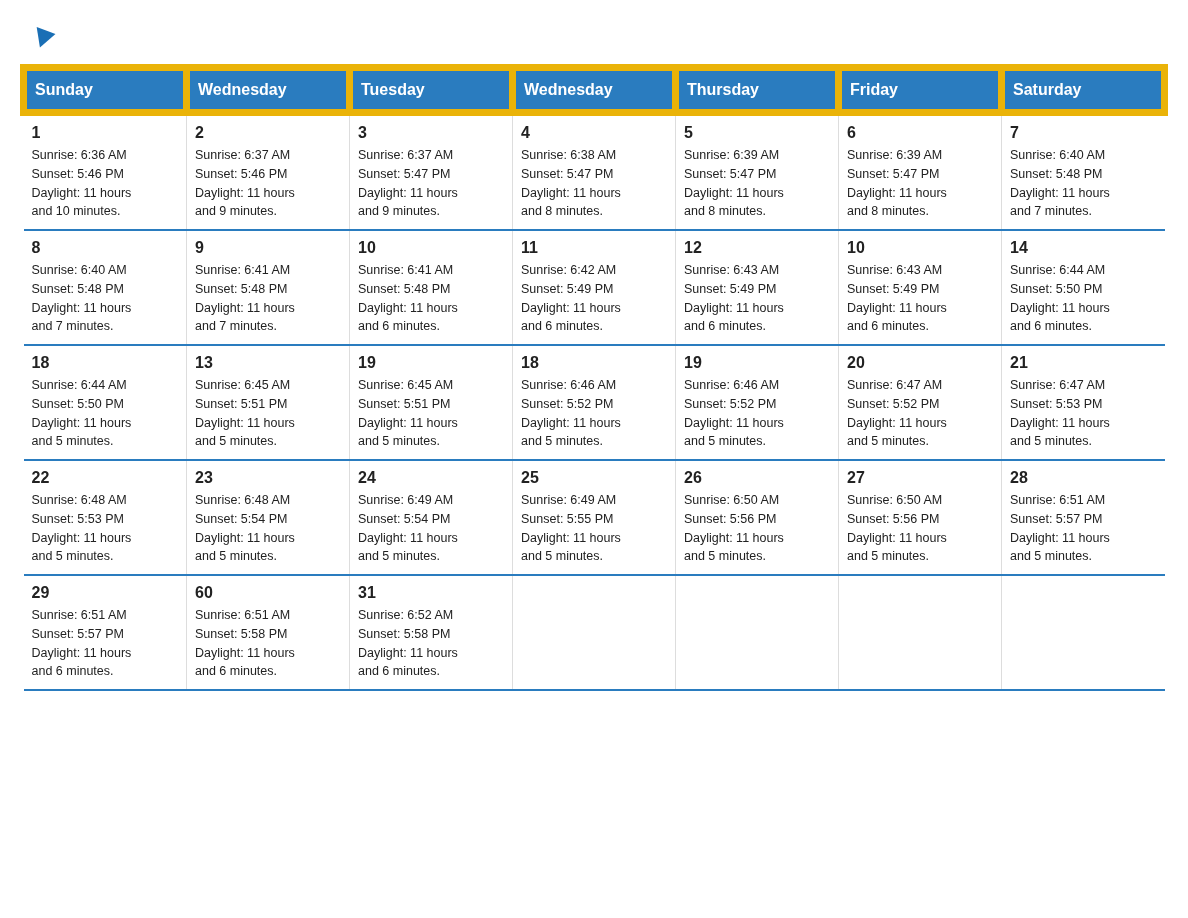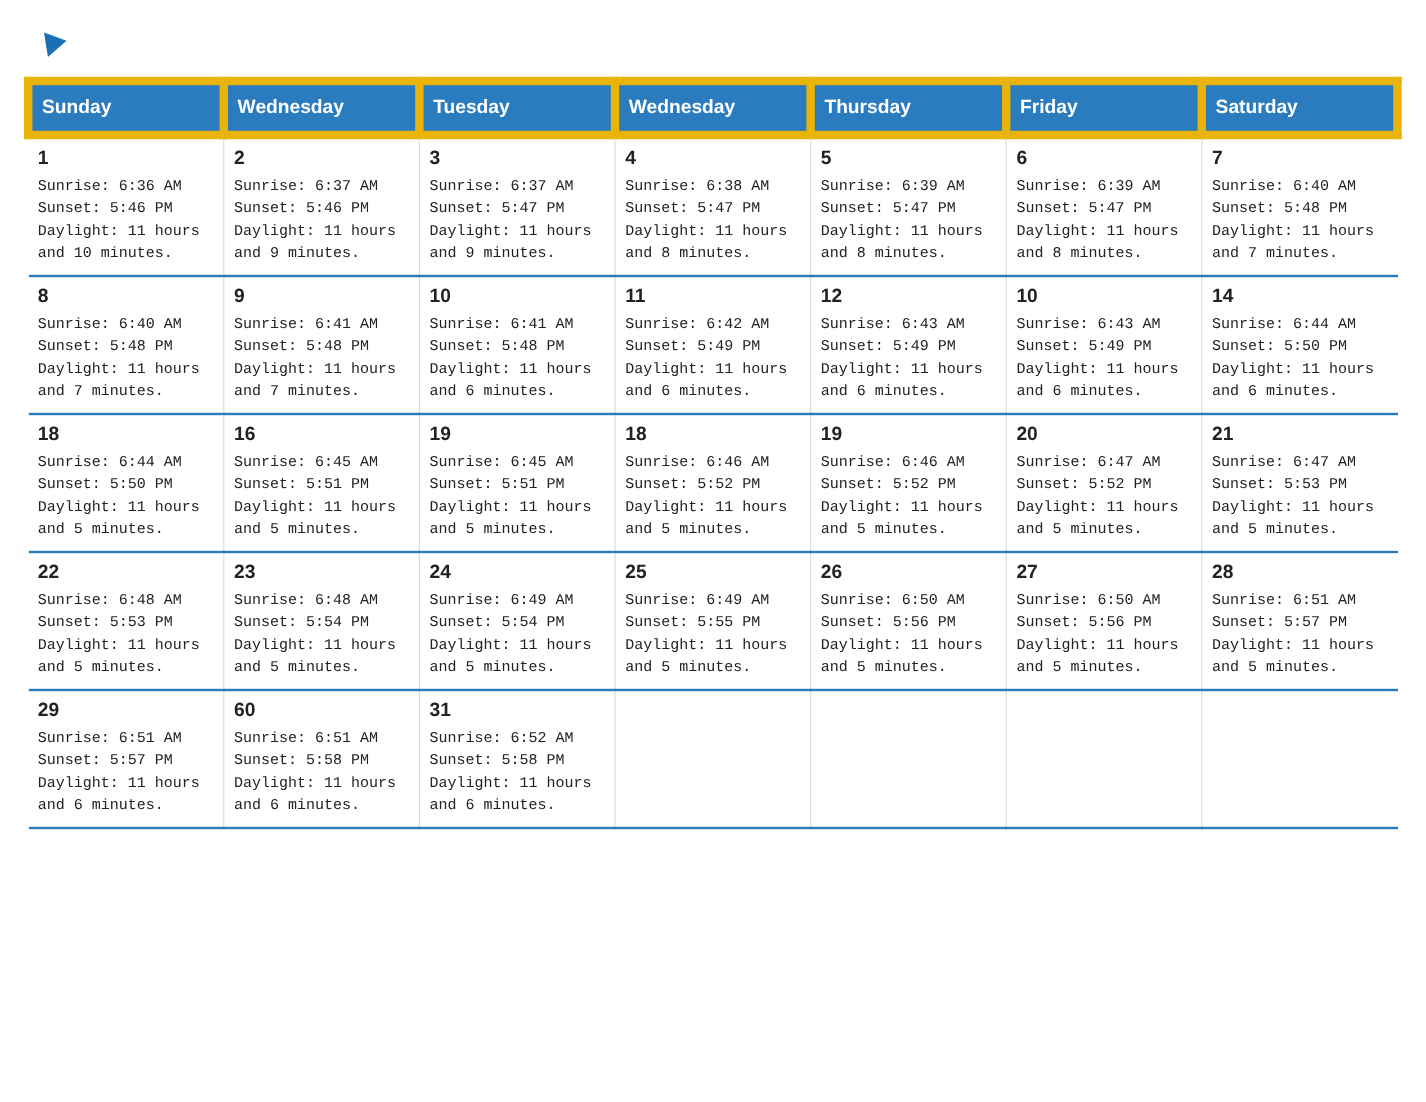--- a/index.html
+++ b/index.html
@@ -91,21 +91,20 @@
     .day-number {
       font-size: 16px;
       font-weight: bold;
       display: block;
       margin-bottom: 4px;
     }
     .day-info {
       font-size: 12.5px;
       line-height: 1.5;
       color: #222;
-      font-family: Liberation Mono, monospace;
     }
   </style>
 </head>
 <body>
 
 <div class="header">
   <div class="logo">
     <div class="logo-text">
       <span class="logo-general"></span>
       <span class="logo-triangle"></span>
@@ -190,21 +189,21 @@
           <span class="day-number">14</span>
 <div class="day-info">Sunrise: 6:44 AM<br>Sunset: 5:50 PM<br>Daylight: 11 hours<br>and 6 minutes.</div>
         </td>
       </tr>
       <tr>
         <td>
           <span class="day-number">18</span>
 <div class="day-info">Sunrise: 6:44 AM<br>Sunset: 5:50 PM<br>Daylight: 11 hours<br>and 5 minutes.</div>
         </td>
         <td>
-          <span class="day-number">16</span>
+          <span class="day-number">13</span>
 <div class="day-info">Sunrise: 6:45 AM<br>Sunset: 5:51 PM<br>Daylight: 11 hours<br>and 5 minutes.</div>
         </td>
         <td>
           <span class="day-number">19</span>
 <div class="day-info">Sunrise: 6:45 AM<br>Sunset: 5:51 PM<br>Daylight: 11 hours<br>and 5 minutes.</div>
         </td>
         <td>
           <span class="day-number">18</span>
 <div class="day-info">Sunrise: 6:46 AM<br>Sunset: 5:52 PM<br>Daylight: 11 hours<br>and 5 minutes.</div>
         </td>

